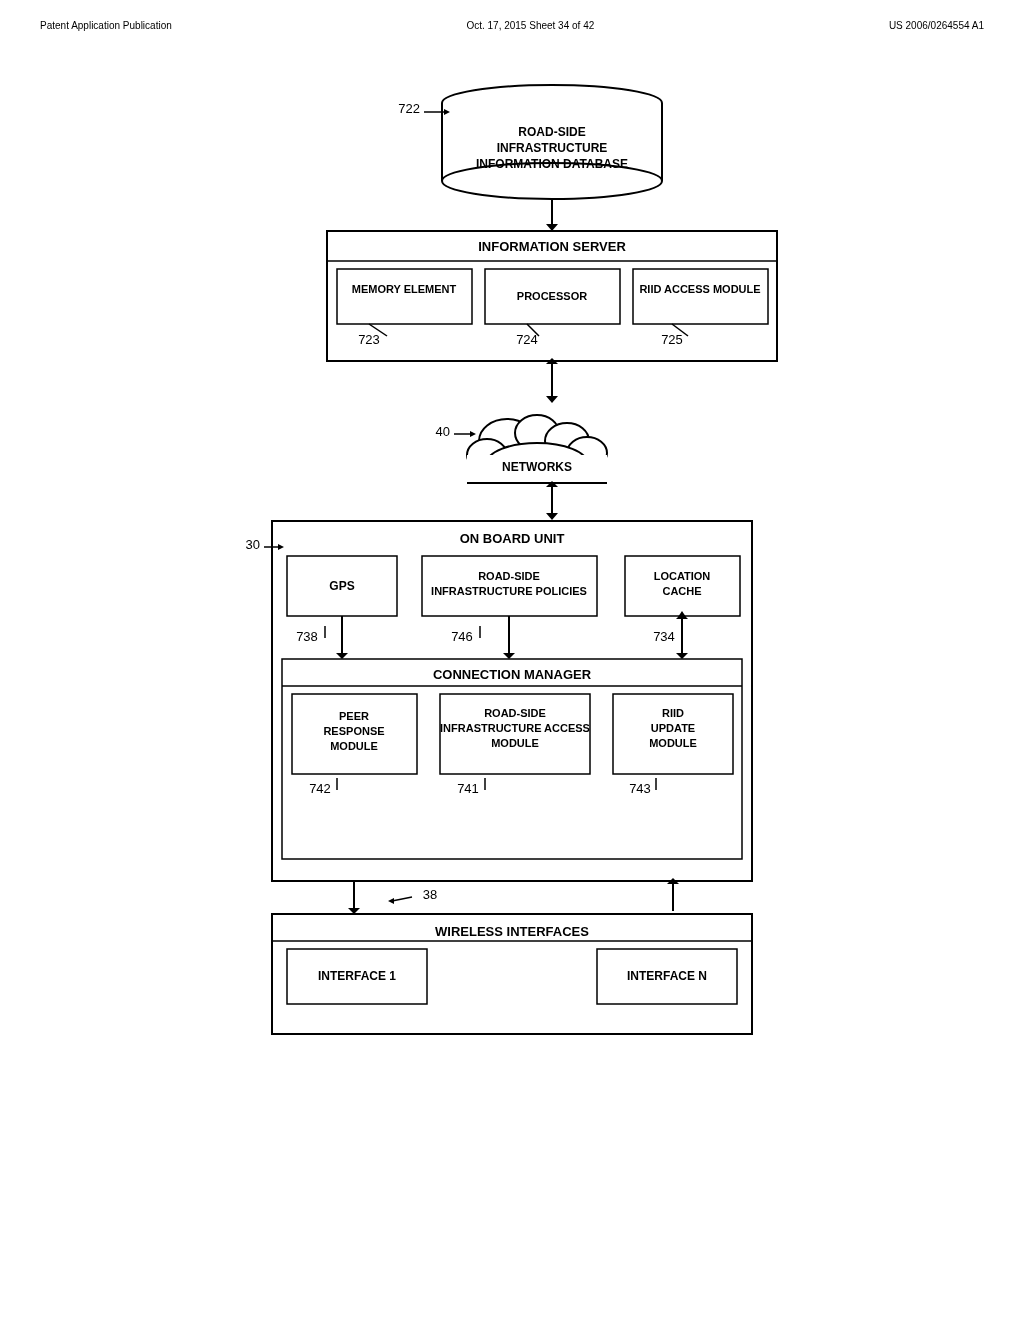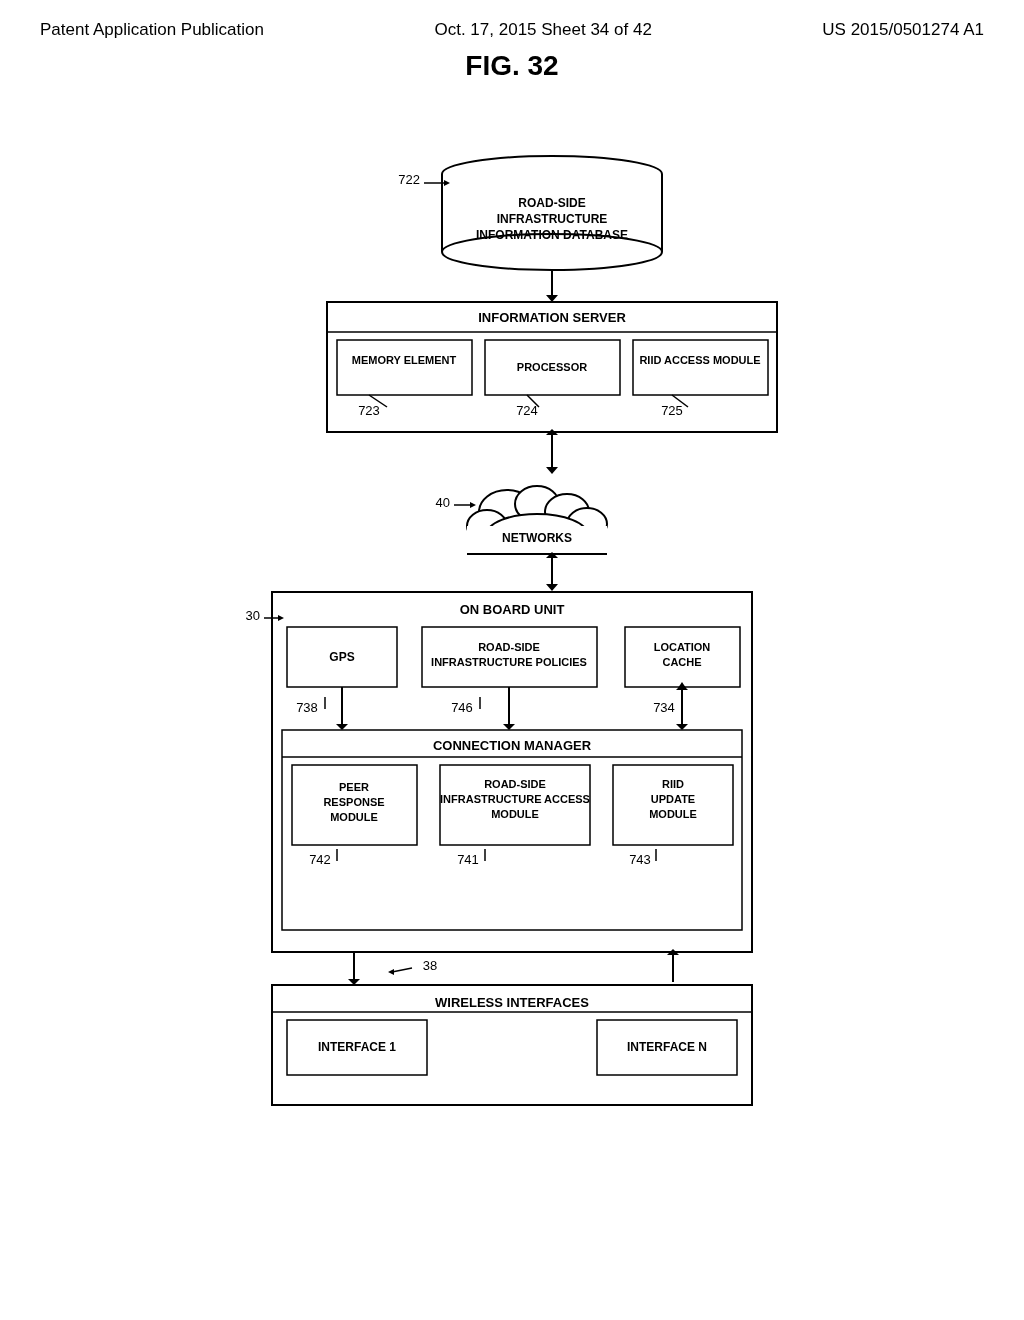--- a/index.html
+++ b/index.html
@@ -17,21 +17,21 @@
       background: #fff;
       padding: 20px 40px;
       position: relative;
     }
 
     .header-line {
       display: flex;
       justify-content: space-between;
       align-items: flex-end;
       margin-bottom: 10px;
-      font-size: 17px;
+      font-size: 10px;
     }
 
     .fig-title {
       text-align: center;
       font-size: 28px;
       font-weight: bold;
       margin-bottom: 30px;
       margin-top: 10px;
     }
 
@@ -42,24 +42,23 @@
     }
   </style>
 </head>
 <body>
 
 <div class="page">
 
   <div class="header-line">
     <span>Patent Application Publication</span>
     <span>Oct. 17, 2015   Sheet 34 of 42</span>
-    <span>US 2015/0501274 A1</span>
+    <span>US 2006/0264554 A1</span>
   </div>
 
-  <div class="fig-title">FIG. 32</div>
 
   <div class="diagram" style="height: 1100px; position: relative;">
     <svg width="680" height="1100" viewBox="0 0 680 1100">
 
       <ellipse cx="380" cy="62" rx="110" ry="18" fill="white" stroke="black" stroke-width="2"></ellipse>
       <rect x="270" y="62" width="220" height="100" fill="white" stroke="none"></rect>
       <line x1="270" y1="62" x2="270" y2="140" stroke="black" stroke-width="2"></line>
       <line x1="490" y1="62" x2="490" y2="140" stroke="black" stroke-width="2"></line>
       <ellipse cx="380" cy="140" rx="110" ry="18" fill="white" stroke="black" stroke-width="2"></ellipse>
 

